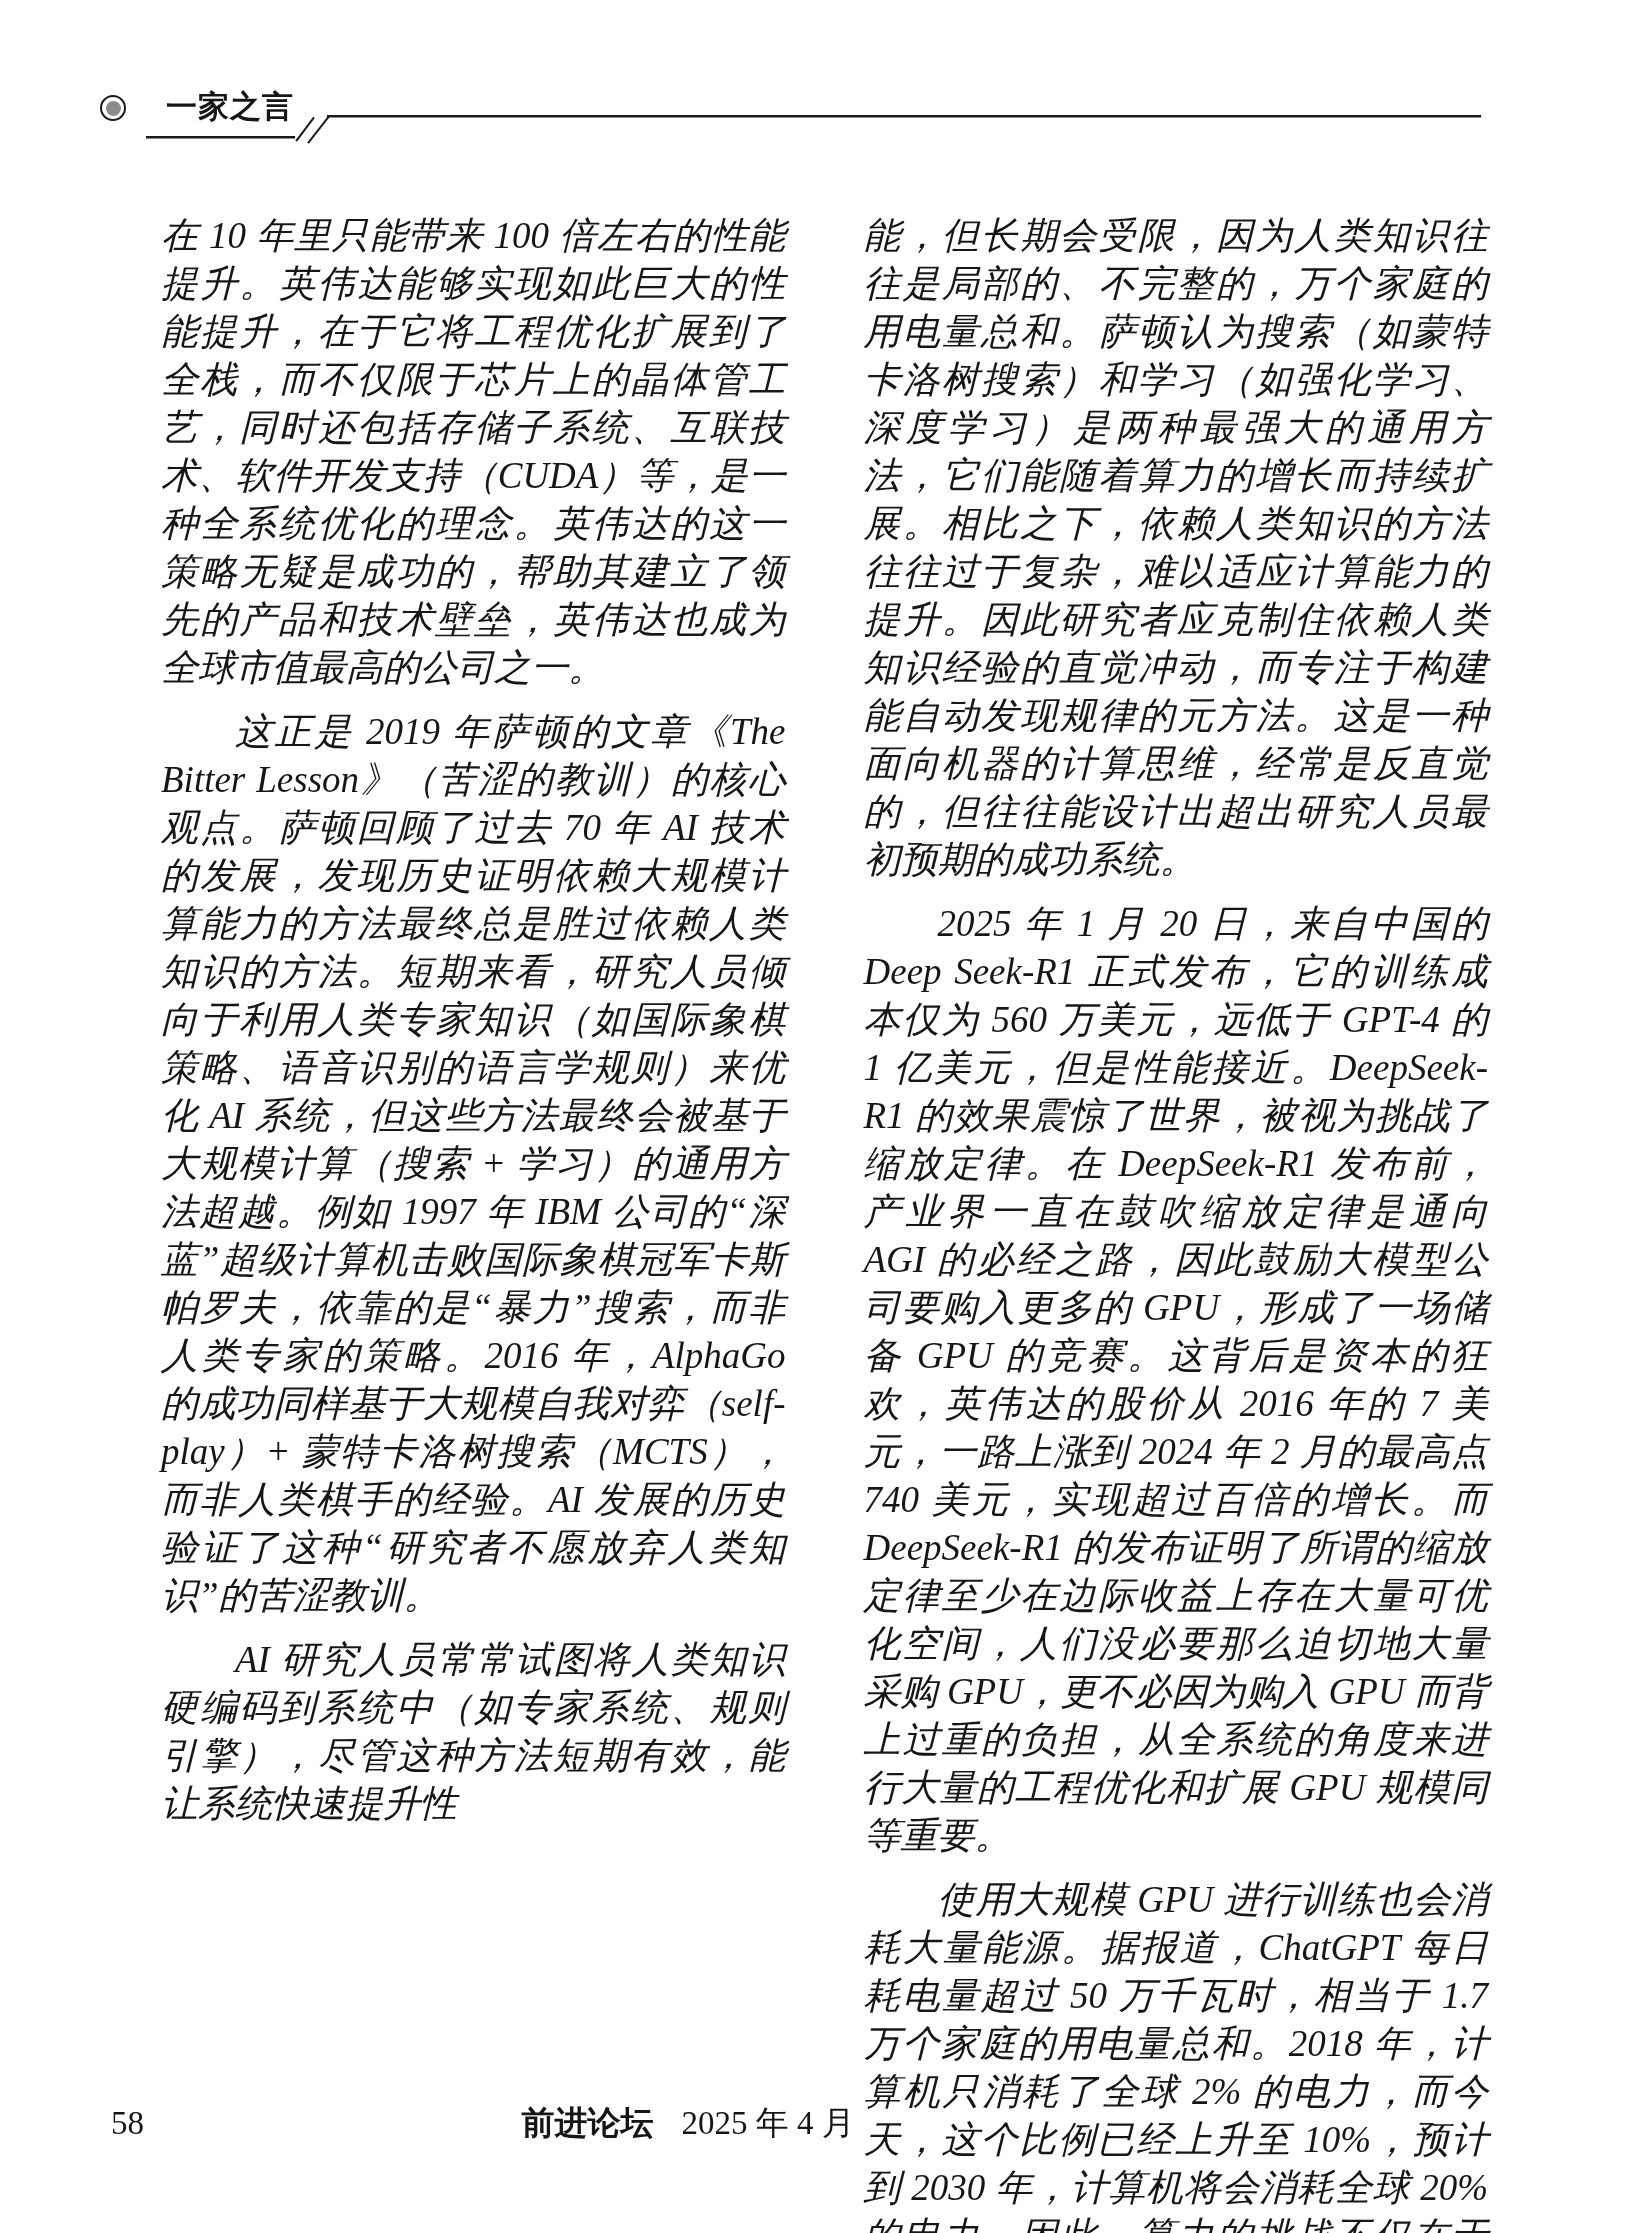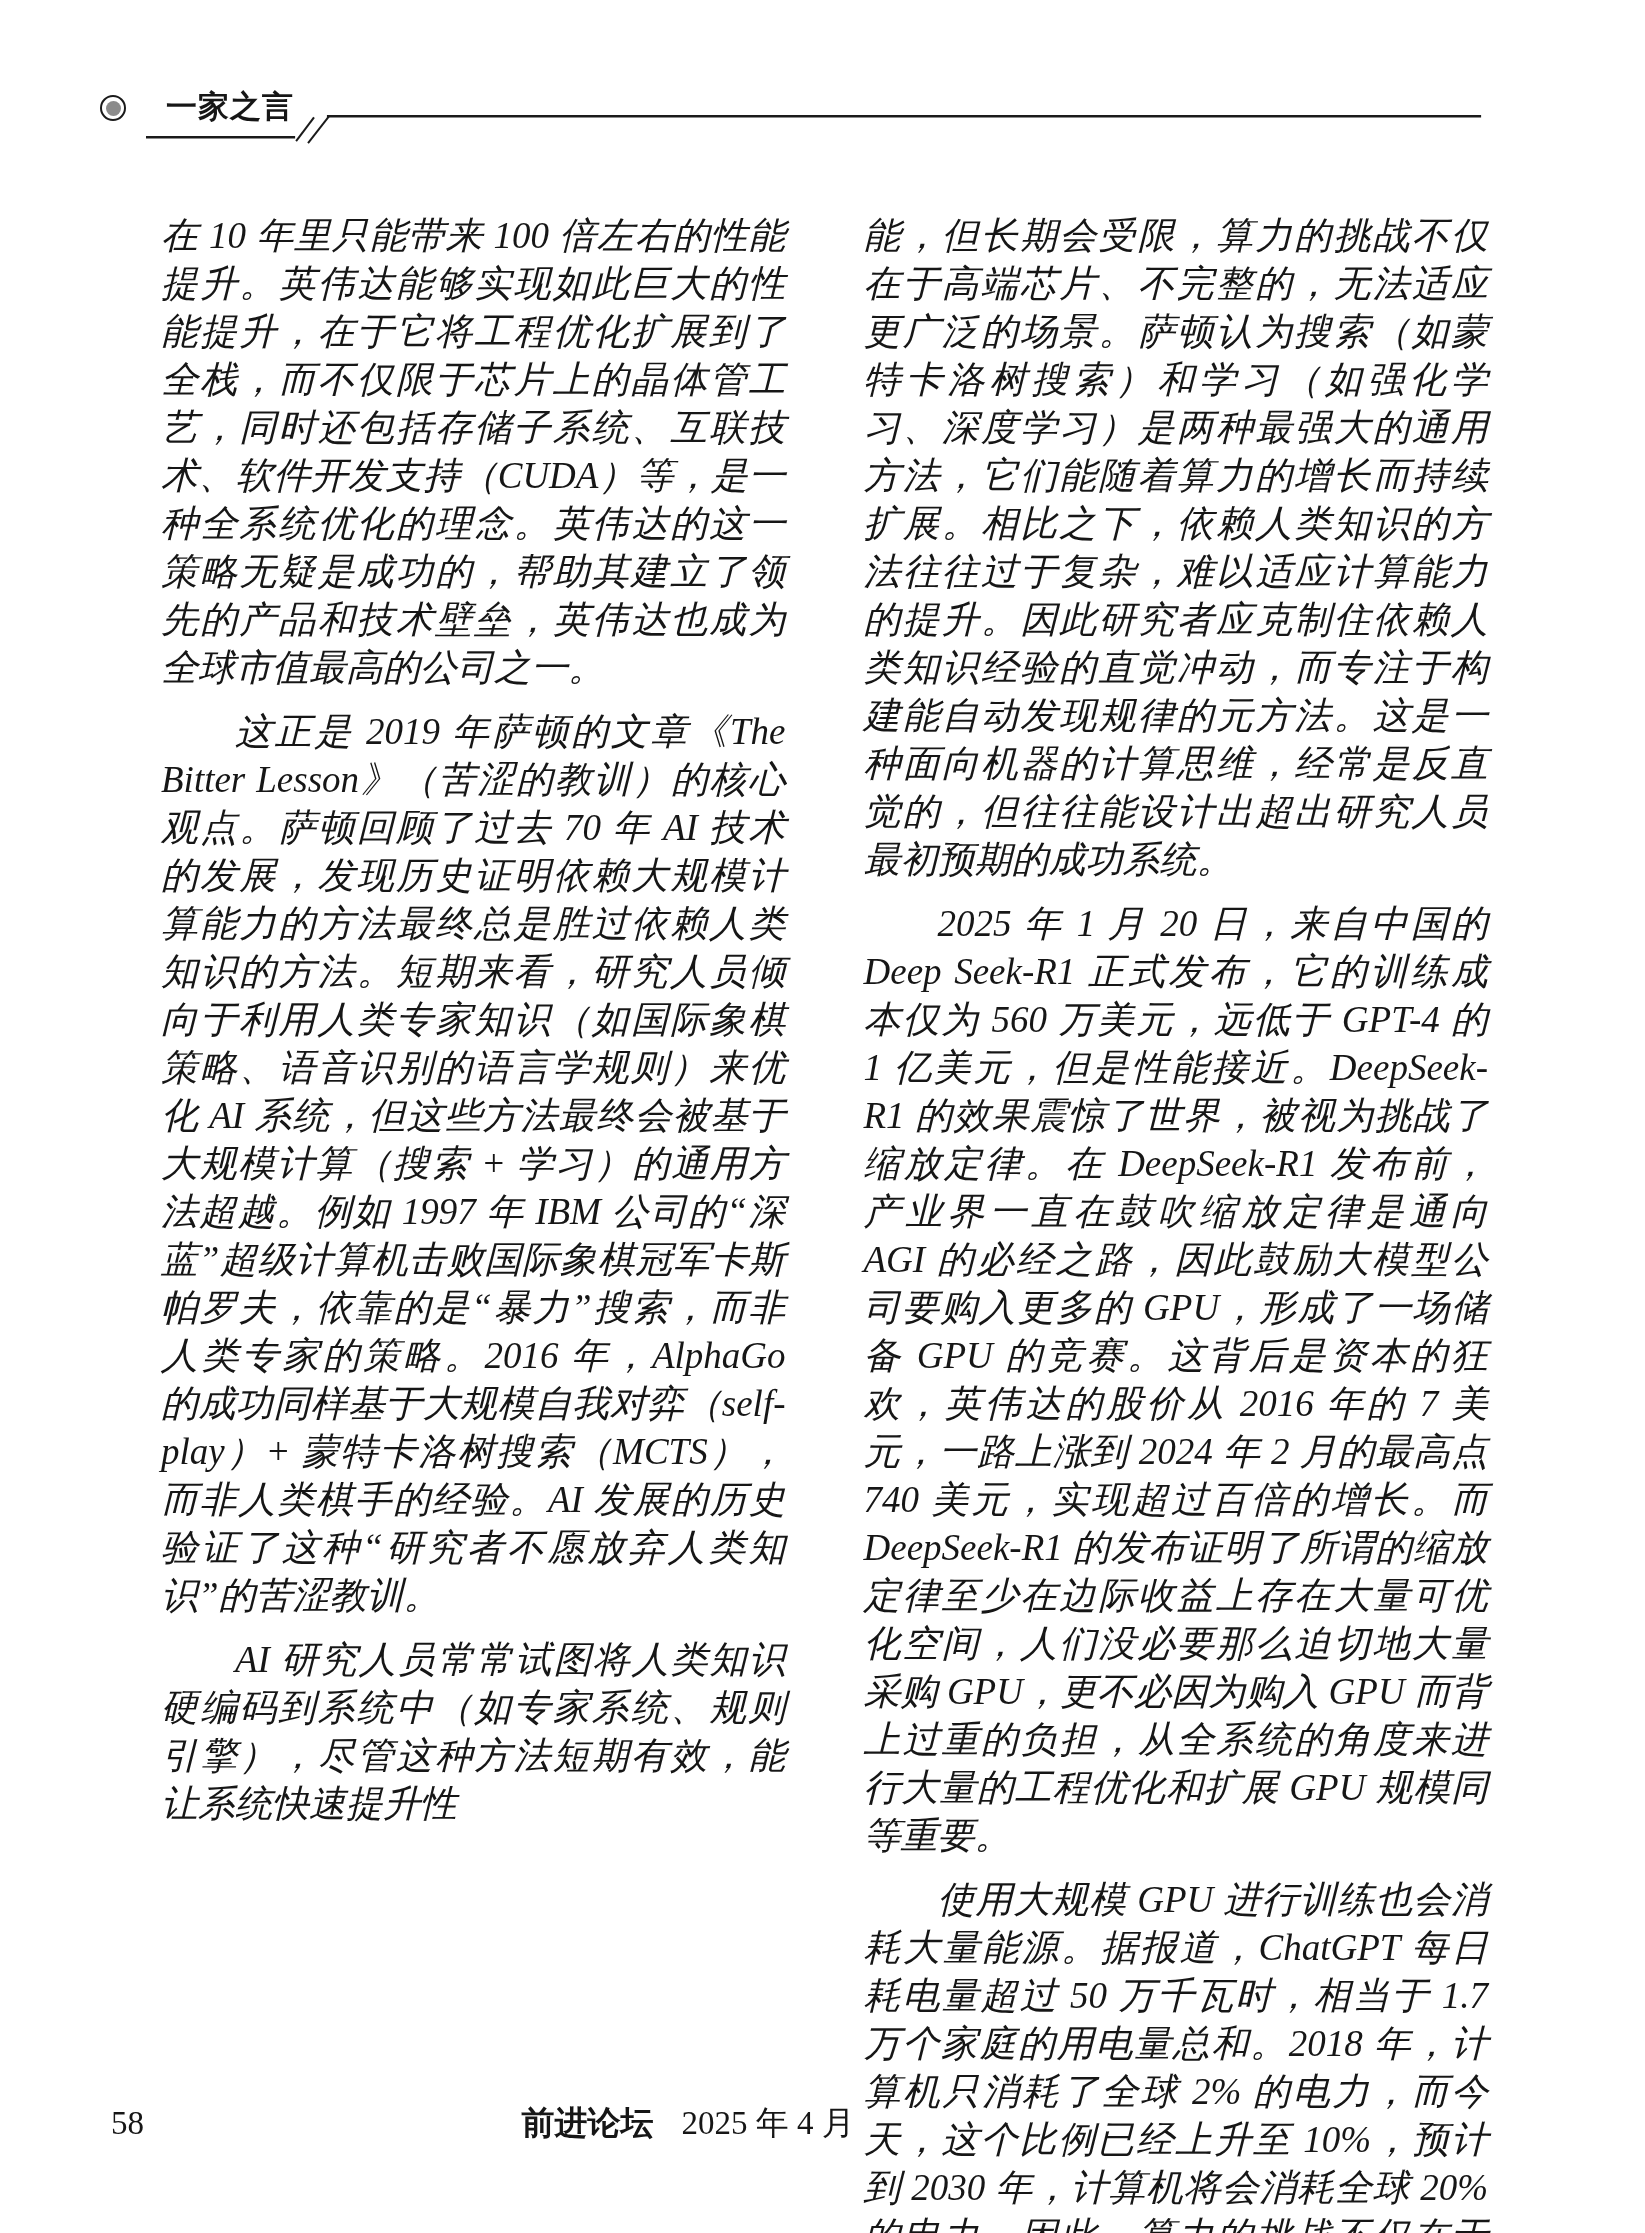--- a/index.html
+++ b/index.html
@@ -84,21 +84,21 @@
     </svg>
   </header>
 
   <main class="content">
     <section class="col">
         <p class="para">在 10 年里只能带来 100 倍左右的性能提升。英伟达能够实现如此巨大的性能提升，在于它将工程优化扩展到了全栈，而不仅限于芯片上的晶体管工艺，同时还包括存储子系统、互联技术、软件开发支持（CUDA）等，是一种全系统优化的理念。英伟达的这一策略无疑是成功的，帮助其建立了领先的产品和技术壁垒，英伟达也成为全球市值最高的公司之一。</p>
         <p class="para indent">这正是 2019 年萨顿的文章《The Bitter Lesson》（苦涩的教训）的核心观点。萨顿回顾了过去 70 年 AI 技术的发展，发现历史证明依赖大规模计算能力的方法最终总是胜过依赖人类知识的方法。短期来看，研究人员倾向于利用人类专家知识（如国际象棋策略、语音识别的语言学规则）来优化 AI 系统，但这些方法最终会被基于大规模计算（搜索 + 学习）的通用方法超越。例如 1997 年 IBM 公司的“深蓝”超级计算机击败国际象棋冠军卡斯帕罗夫，依靠的是“暴力”搜索，而非人类专家的策略。2016 年，AlphaGo 的成功同样基于大规模自我对弈（self-play）+ 蒙特卡洛树搜索（MCTS），而非人类棋手的经验。AI 发展的历史验证了这种“研究者不愿放弃人类知识”的苦涩教训。</p>
         <p class="para indent">AI 研究人员常常试图将人类知识硬编码到系统中（如专家系统、规则引擎），尽管这种方法短期有效，能让系统快速提升性</p>
       </section>
     <section class="col">
-        <p class="para">能，但长期会受限，算力的挑战不仅在于高端芯片、不完整的，无法适应更广泛的场景。萨顿认为搜索（如蒙特卡洛树搜索）和学习（如强化学习、深度学习）是两种最强大的通用方法，它们能随着算力的增长而持续扩展。相比之下，依赖人类知识的方法往往过于复杂，难以适应计算能力的提升。因此研究者应克制住依赖人类知识经验的直觉冲动，而专注于构建能自动发现规律的元方法。这是一种面向机器的计算思维，经常是反直觉的，但往往能设计出超出研究人员最初预期的成功系统。</p>
+        <p class="para">能，但长期会受限，因为人类知识往往是局部的、不完整的，万个家庭的用电量总和。萨顿认为搜索（如蒙特卡洛树搜索）和学习（如强化学习、深度学习）是两种最强大的通用方法，它们能随着算力的增长而持续扩展。相比之下，依赖人类知识的方法往往过于复杂，难以适应计算能力的提升。因此研究者应克制住依赖人类知识经验的直觉冲动，而专注于构建能自动发现规律的元方法。这是一种面向机器的计算思维，经常是反直觉的，但往往能设计出超出研究人员最初预期的成功系统。</p>
         <p class="para indent">2025 年 1 月 20 日，来自中国的 Deep Seek-R1 正式发布，它的训练成本仅为 560 万美元，远低于 GPT-4 的 1 亿美元，但是性能接近。DeepSeek-R1 的效果震惊了世界，被视为挑战了缩放定律。在 DeepSeek-R1 发布前，产业界一直在鼓吹缩放定律是通向 AGI 的必经之路，因此鼓励大模型公司要购入更多的 GPU，形成了一场储备 GPU 的竞赛。这背后是资本的狂欢，英伟达的股价从 2016 年的 7 美元，一路上涨到 2024 年 2 月的最高点 740 美元，实现超过百倍的增长。而 DeepSeek-R1 的发布证明了所谓的缩放定律至少在边际收益上存在大量可优化空间，人们没必要那么迫切地大量采购 GPU，更不必因为购入 GPU 而背上过重的负担，从全系统的角度来进行大量的工程优化和扩展 GPU 规模同等重要。</p>
         <p class="para indent">使用大规模 GPU 进行训练也会消耗大量能源。据报道，ChatGPT 每日耗电量超过 50 万千瓦时，相当于 1.7 万个家庭的用电量总和。2018 年，计算机只消耗了全球 2% 的电力，而今天，这个比例已经上升至 10%，预计到 2030 年，计算机将会消耗全球 20% 的电力。因此，算力的挑战不仅在于高端芯片</p>
       </section>
   </main>
 
   <footer class="footer">
     <span class="page-number">58</span>
     <div class="footer-center">
       <span class="journal-name">前进论坛</span><span class="issue-date">2025 年 4 月</span>
     </div>

